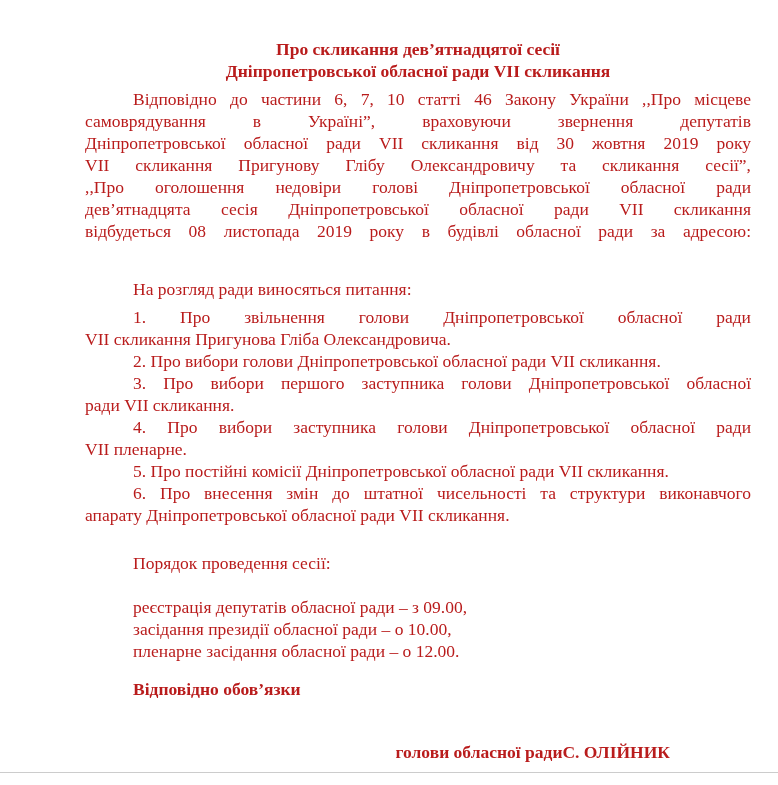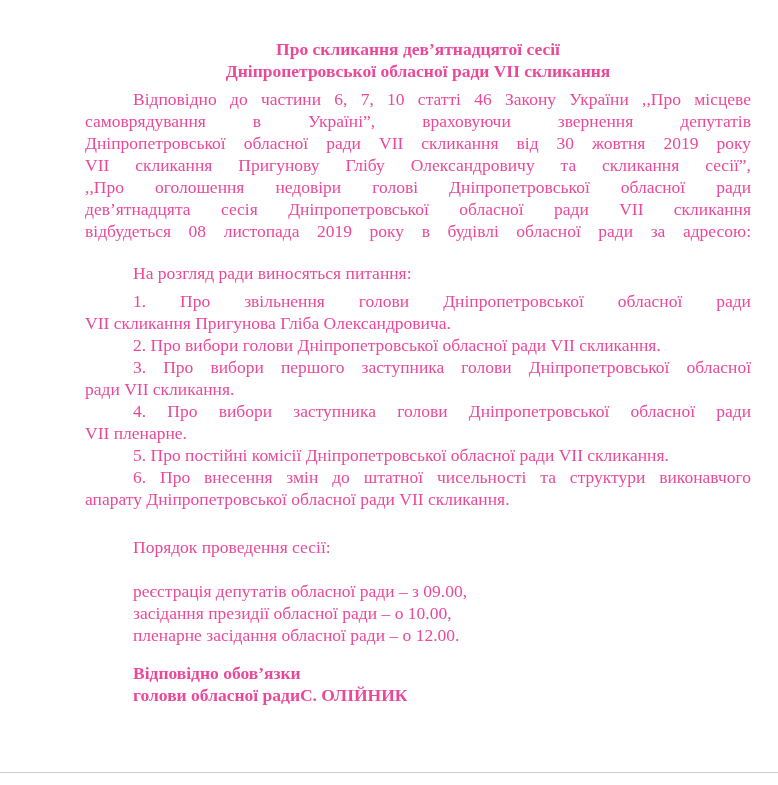--- a/index.html
+++ b/index.html
@@ -8,21 +8,21 @@
     background: #ffffff;
   }
   .page {
     position: relative;
     width: 778px;
     height: 785px;
     background: #ffffff;
     font-family: "Liberation Serif", "DejaVu Serif", serif;
     font-size: 17.5px;
     line-height: 22px;
-    color: #ec4899;
+    color: #b91c1c;
     overflow: hidden;
   }
   .column {
     position: absolute;
     left: 85px;
     top: 38px;
     width: 666px;
   }
   .line { min-height: 22px; }
   
@@ -31,34 +31,35 @@
     text-align-last: justify;
   }
   
   .ind { text-indent: 48px; }
 
   .title-block {
     text-align: center;
     font-weight: bold;
   }
   .para1 { margin-top: 6px; }
-  .intro-line { margin-top: 20px; }
+  .intro-line { margin-top: 36px; }
   .agenda { margin-top: 6px; }
   .order-line { margin-top: 26px; }
   .schedule { margin-top: 22px; }
   .signature {
     margin-top: 16px;
     font-weight: bold;
   }
   .sig-row {
     display: flex;
-    justify-content: flex-start;
+    justify-content: flex-end;
     padding-left: 48px;
     padding-right: 81px;
     min-height: 22px;
+    margin-top: 41px;
   }
   .divider {
     position: absolute;
     left: 0;
     top: 772px;
     width: 778px;
     height: 0;
     border-top: 1px solid #cccccc;
   }
 </style>

